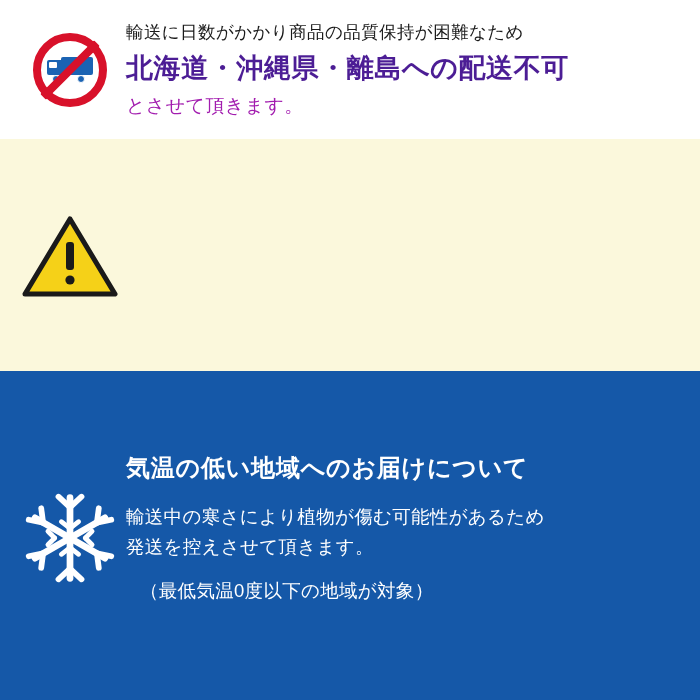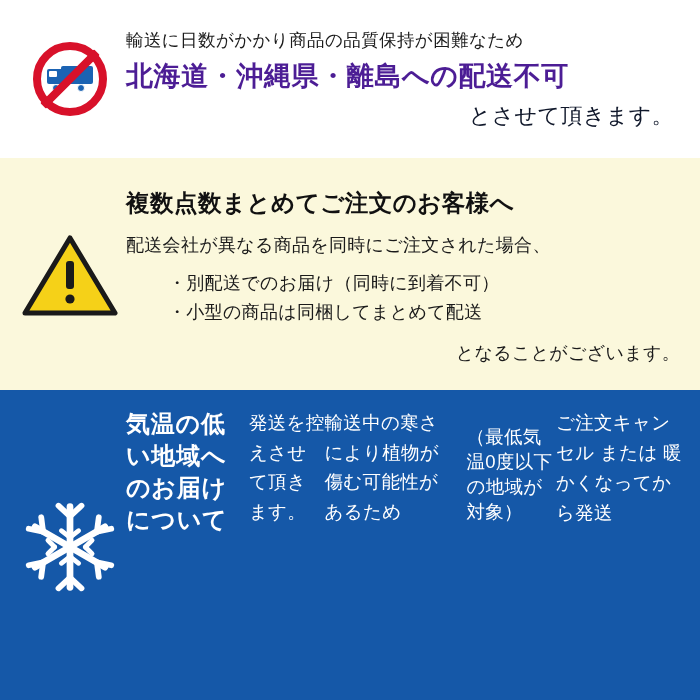--- a/index.html
+++ b/index.html
@@ -17,21 +17,21 @@
   .page {
     width: 700px;
     height: 700px;
     display: flex;
     flex-direction: column;
     position: relative;
   }
 
   
   .sec-delivery {
-    height: 158px;
+    height: 139px;
     background: #ffffff;
     display: flex;
     align-items: center;
     box-sizing: border-box;
     padding: 0 18px 0 14px;
   }
   .sec-delivery .icon-col {
     width: 112px;
     display: flex;
     align-items: center;
@@ -51,23 +51,23 @@
   }
   .d-line2 {
     font-size: 27px;
     font-weight: bold;
     letter-spacing: 0.6px;
     color: #4c1d95;
     white-space: nowrap;
     margin-bottom: 7px;
   }
   .d-line3 {
-    font-size: 22px;
-    text-align: right;
-    color: #0f172a;
+    font-size: 19px;
+    text-align: left;
+    color: #a21caf;
     letter-spacing: 0.4px;
     padding-right: 2px;
   }
 
   
   .no-truck {
     position: relative;
     width: 74px;
     height: 74px;
     border-radius: 50%;
@@ -205,21 +205,21 @@
   .sec-cold .icon-col {
     width: 112px;
     flex: 0 0 112px;
     display: flex;
     align-items: center;
     justify-content: center;
   }
   .sec-cold .text-col {
     flex: 1 1 auto;
     display: flex;
-    flex-direction: row;
+    flex-direction: column;
     justify-content: center;
   }
   .c-title {
     font-size: 24px;
     font-weight: bold;
     letter-spacing: 0.8px;
     margin-bottom: 18px;
   }
   .c-line {
     font-size: 18.5px;
@@ -274,29 +274,20 @@
 
   <section class="sec-multi">
     <div class="icon-col">
       <div class="warn-tri">
         <svg width="96" height="84" viewBox="0 0 96 84" aria-hidden="true">
           <path d="M48 4 L93 79 L3 79 Z" fill="#f5d118" stroke="#1a1a1a" stroke-width="5" stroke-linejoin="round"></path>
           <rect x="44" y="27" width="8" height="28" rx="3" fill="#1a1a1a"></rect>
           <circle cx="48" cy="65" r="4.6" fill="#1a1a1a"></circle>
         </svg>
       </div>
-    </div>
-    <div class="text-col">
-      <div class="m-title">複数点数まとめてご注文のお客様へ</div>
-      <div class="m-lead">配送会社が異なる商品を同時にご注文された場合、</div>
-      <div class="m-bullets">
-        <div class="m-bullet">・別配送でのお届け（同時に到着不可）</div>
-        <div class="m-bullet">・小型の商品は同梱してまとめて配送</div>
-      </div>
-      <div class="m-tail">となることがございます。</div>
     </div>
   </section>
 
   <section class="sec-cold">
     <div class="icon-col">
       <div class="snowflake">
         <svg width="96" height="96" viewBox="0 0 100 100" aria-hidden="true">
           <g stroke="#ffffff" stroke-width="7" stroke-linecap="round" fill="none">
             <line x1="50" y1="8" x2="50" y2="92"></line>
             <line x1="13.6" y1="29" x2="86.4" y2="71"></line>
@@ -324,21 +315,20 @@
               <line x1="34" y1="50" x2="27" y2="57"></line>
               <line x1="66" y1="50" x2="73" y2="43"></line>
               <line x1="66" y1="50" x2="73" y2="57"></line>
             </g>
           </g>
         </svg>
       </div>
     </div>
     <div class="text-col">
       <div class="c-title">気温の低い地域へのお届けについて</div>
+      <div class="c-line">輸送中の寒さにより植物が傷む可能性があるため</div>
       <div class="c-line">発送を控えさせて頂きます。</div>
-      <div class="c-line">輸送中の寒さにより植物が傷む可能性があるため</div>
       <div class="c-sub">（最低気温0度以下の地域が対象）</div>
       <div class="c-gap"></div>
-      <div class="c-line2">ご注文キャンセル または 暖かくなってから発送</div>
     </div>
   </section>
 
 </div>
 
 </body></html>

